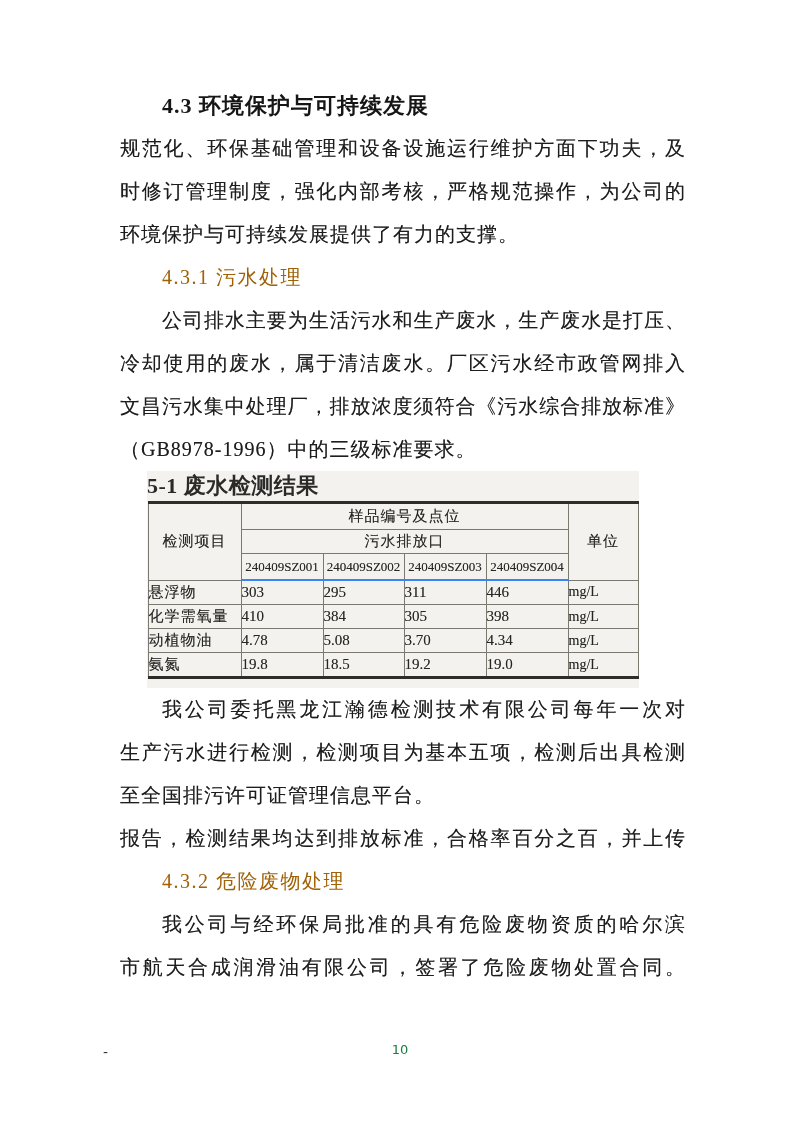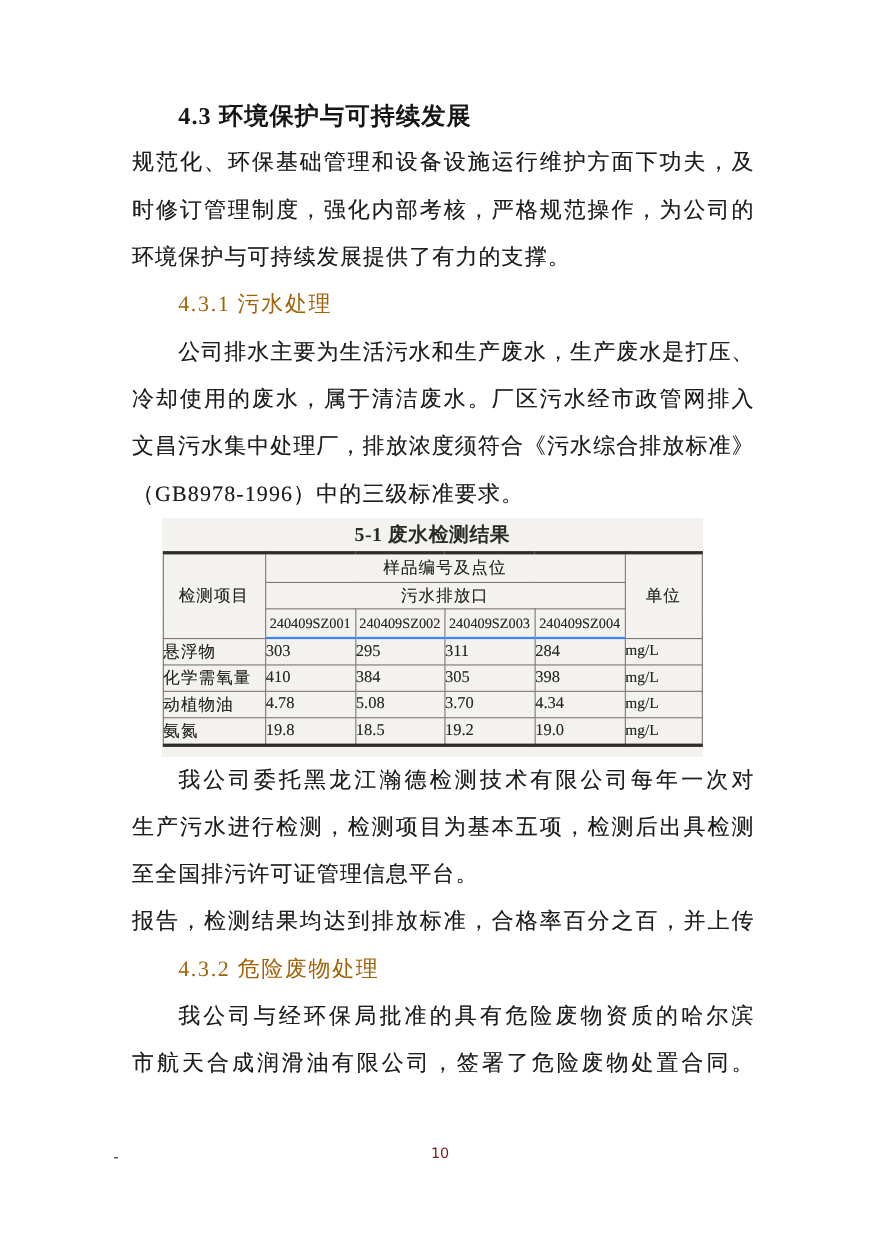--- a/index.html
+++ b/index.html
@@ -35,22 +35,22 @@
   }
   .line.first { text-indent: 42px; }
   .line.left { text-align-last: left; letter-spacing: 1px; }
 
   .table-section {
     width: 492px; margin-left: 27px; margin-top: 0;
     background: #f3f2ee;
     padding-bottom: 9px;
   }
   .table-title {
-    text-align: center; font-weight: bold;
-    font-size: 18px; line-height: 30px; height: 30px;
+    font-weight: bold;
+    font-size: 22px; line-height: 30px; height: 30px;
     color: #2a2a28; letter-spacing: 0.5px;
   }
   table.dtable {
     border-collapse: collapse; table-layout: fixed;
     width: 490px; margin: 0 auto;
     border-top: 3px solid #2e2d2a;
     border-bottom: 3px solid #2e2d2a;
     border-left: 1px solid #a7a49c;
     border-right: 1px solid #a7a49c;
   }
@@ -70,21 +70,21 @@
   tr.dr td { height: 23px; }
 
   .footer { position: absolute; left: 0; top: 1042px; width: 800px; height: 22px; }
   .footer-dash {
     position: absolute; left: 103px; top: 2px;
     font-size: 14px; color: #3a3a3a;
     font-family: "DejaVu Sans", sans-serif;
   }
   .footer-page {
     position: absolute; left: 0; width: 800px; text-align: center; top: 0;
-    font-size: 13px; color: #7f1d1d;
+    font-size: 13px; color: #15803d;
     font-family: "DejaVu Sans", sans-serif;
   }
 </style>
 </head>
 <body>
 
 <div class="page">
   <div class="content">
 
     <div class="heading">4.3 环境保护与可持续发展</div>
@@ -124,21 +124,21 @@
           <th class="sid">240409SZ001</th>
           <th class="sid">240409SZ002</th>
           <th class="sid">240409SZ003</th>
           <th class="sid">240409SZ004</th>
         </tr>
         <tr class="dr">
           <td class="zh">悬浮物</td>
           <td class="num">303</td>
           <td class="num">295</td>
           <td class="num">311</td>
-          <td class="num">284</td>
+          <td class="num">446</td>
           <td class="unit">mg/L</td>
         </tr>
         <tr class="dr">
           <td class="zh">化学需氧量</td>
           <td class="num">410</td>
           <td class="num">384</td>
           <td class="num">305</td>
           <td class="num">398</td>
           <td class="unit">mg/L</td>
         </tr>

